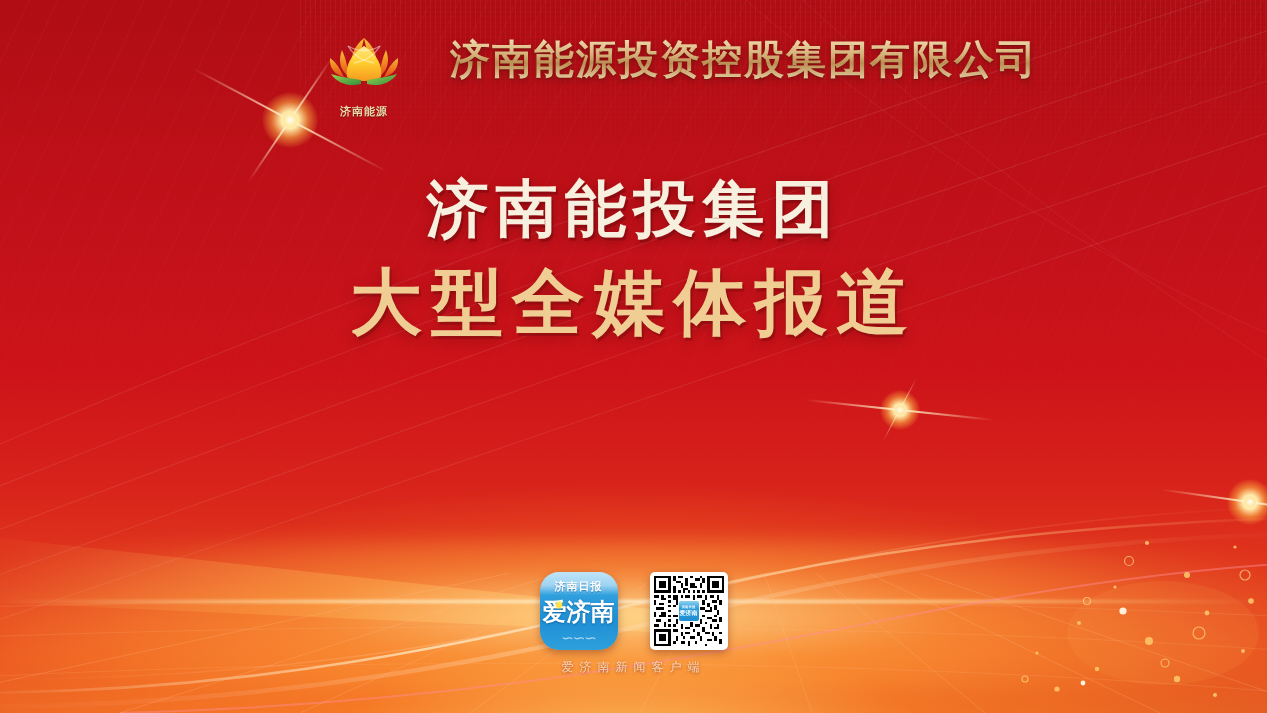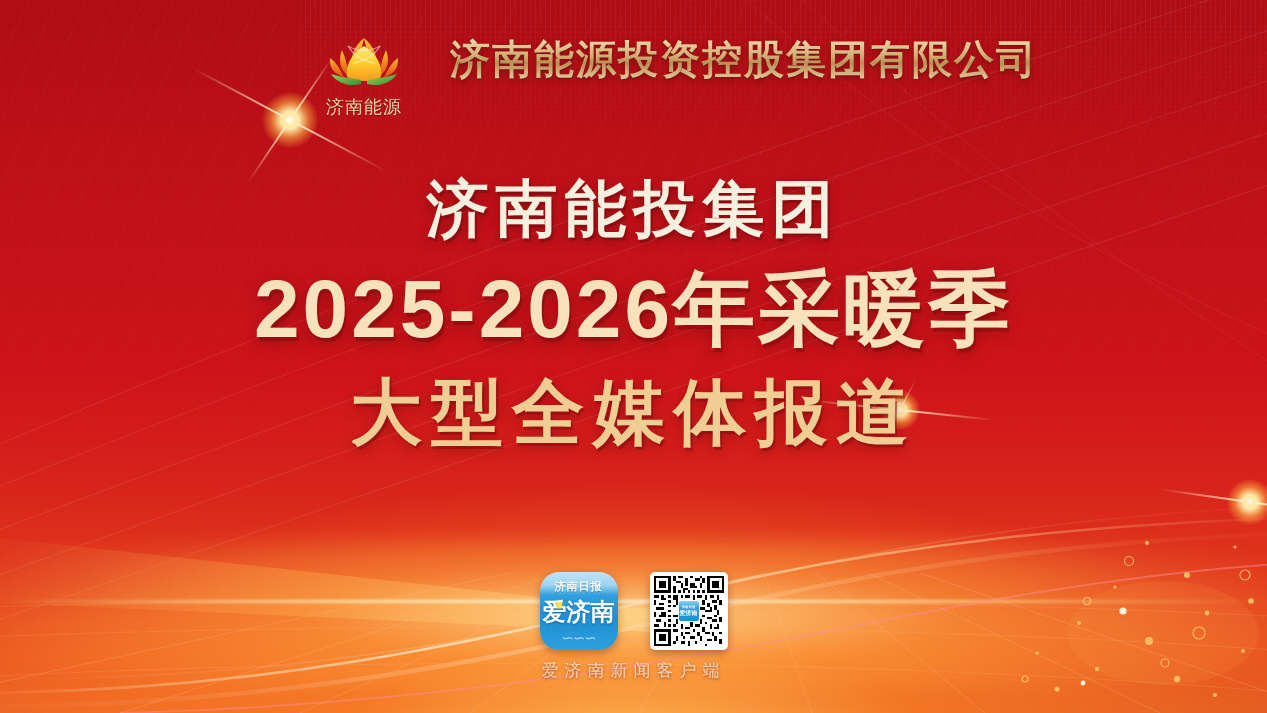--- a/index.html
+++ b/index.html
@@ -75,21 +75,21 @@
     transform-origin:50% 50%;
   }
 
   
   .header{
     position:absolute;left:316px;top:30px;
     display:flex;align-items:flex-start;gap:14px;
   }
   .logo-mark{width:96px;display:flex;flex-direction:column;align-items:center;}
   .logo-sub{
-    margin-top:7px;font-size:18px;letter-spacing:1px;font-weight:400;
+    margin-top:16px;font-size:11px;letter-spacing:1px;font-weight:700;
     color:#e8d9a8;white-space:nowrap;
     text-shadow:0 1px 0 rgba(90,10,10,.75);
   }
   .company{padding-top:8px;margin-left:24px;}
   .company .cn{
     font-size:40px;font-weight:900;letter-spacing:2px;line-height:1.06;
     color:#cfa970;white-space:nowrap;
     background:linear-gradient(to bottom,#f0dcae 0%,#d3ae75 42%,#b98f53 60%,#e4ccA0 100%);
     -webkit-background-clip:text;background-clip:text;-webkit-text-fill-color:transparent;
     filter:drop-shadow(0 1px 0 rgba(120,18,14,.85)) drop-shadow(0 2px 3px rgba(90,8,8,.5));
@@ -157,21 +157,21 @@
   .qr svg{display:block;width:100%;height:100%;}
   .qr .qrlogo{
     position:absolute;left:50%;top:50%;transform:translate(-50%,-50%);
     width:22px;height:22px;border-radius:3px;border:1.5px solid #fff;
     background:linear-gradient(to bottom,#8fd0ef 0%,#2e9edc 38%,#1f8ed3 100%);
     display:flex;flex-direction:column;align-items:center;justify-content:center;
   }
   .qr .qrlogo b{font-size:3.2px;color:#fff;line-height:1.1;letter-spacing:.2px;}
   .qr .qrlogo i{font-size:6px;font-style:normal;font-weight:900;color:#fff;line-height:1;}
   .caption{
-    margin-top:9px;font-size:17px;font-weight:500;letter-spacing:6px;
+    margin-top:9px;font-size:12px;font-weight:500;letter-spacing:6px;
     color:rgba(255,238,222,.78);
     text-shadow:0 1px 3px rgba(110,15,10,.55);
   }
 
   
   .particles{position:absolute;right:0;bottom:0;width:420px;height:230px;pointer-events:none;}
 </style>
 </head>
 <body>
 
@@ -354,21 +354,20 @@
       <div class="logo-sub">济南能源</div>
     </div>
 
     <div class="company">
       <div class="cn">济南能源投资控股集团有限公司</div>
     </div>
   </div>
 
   <div class="headline">
     <div class="line l1">济南能投集团</div>
-    <div class="line l2">2025-2026年采暖季</div>
     <div class="line l3">大型全媒体报道</div>
   </div>
 
   <div class="footer">
     <div class="footer-row">
 
       <div class="appicon">
         <span class="dot"></span>
         <div class="paper">济南日报</div>
         <div class="aijn">爱济南</div>

